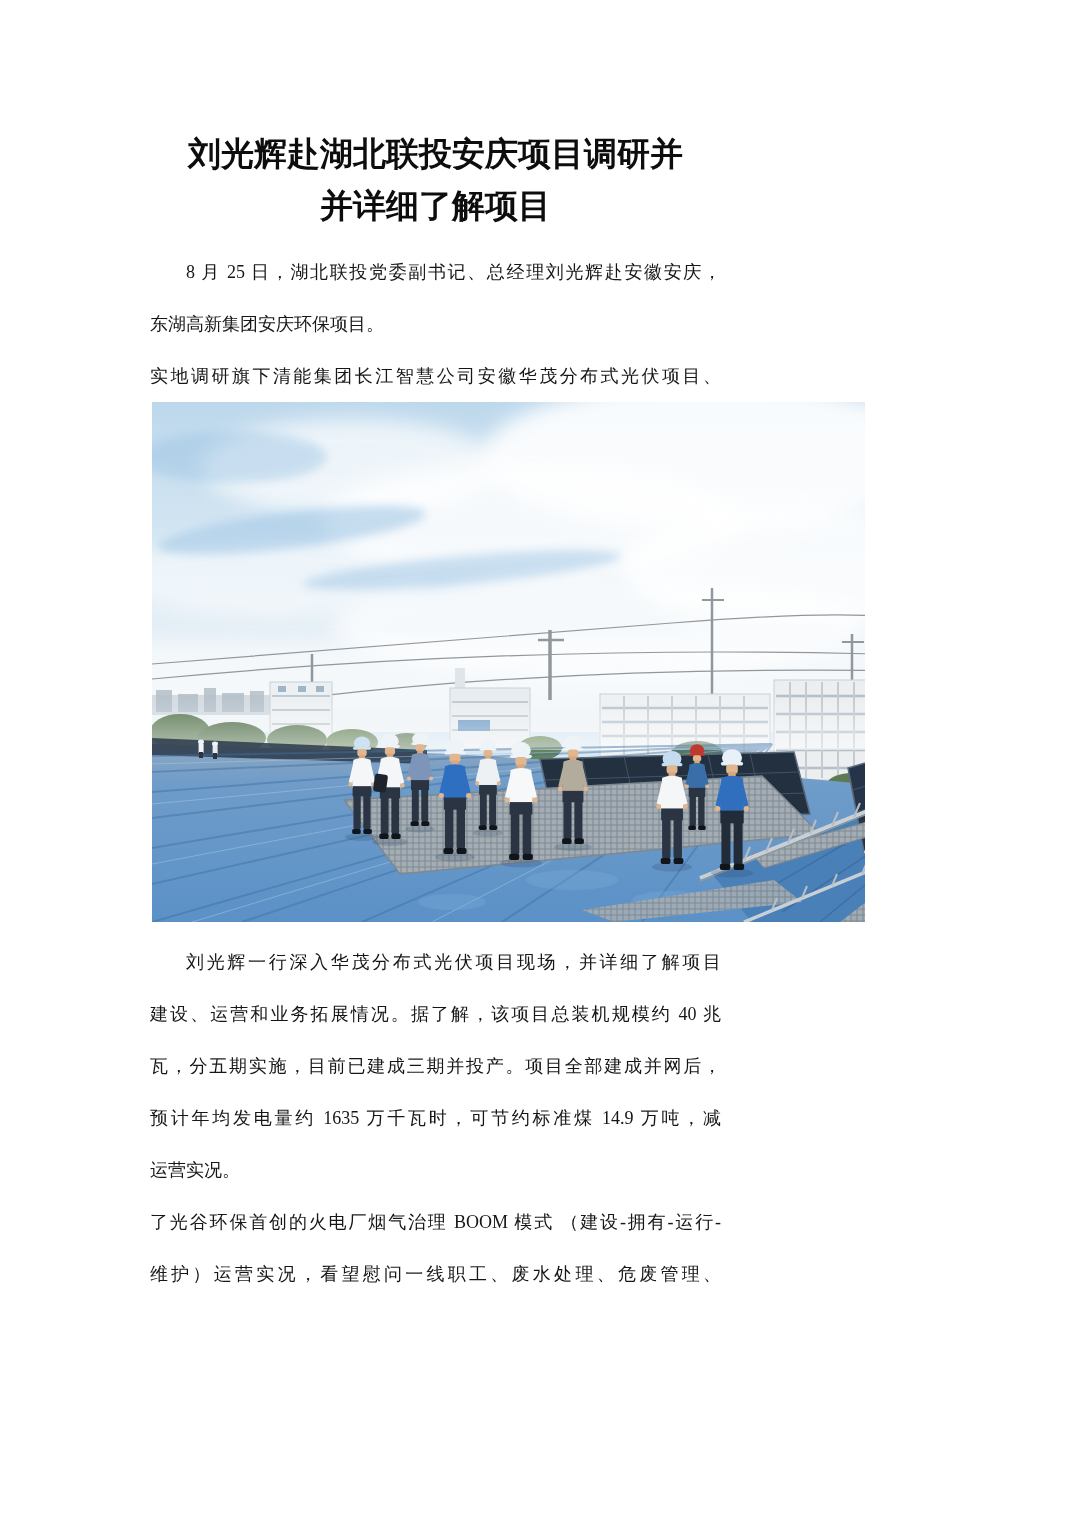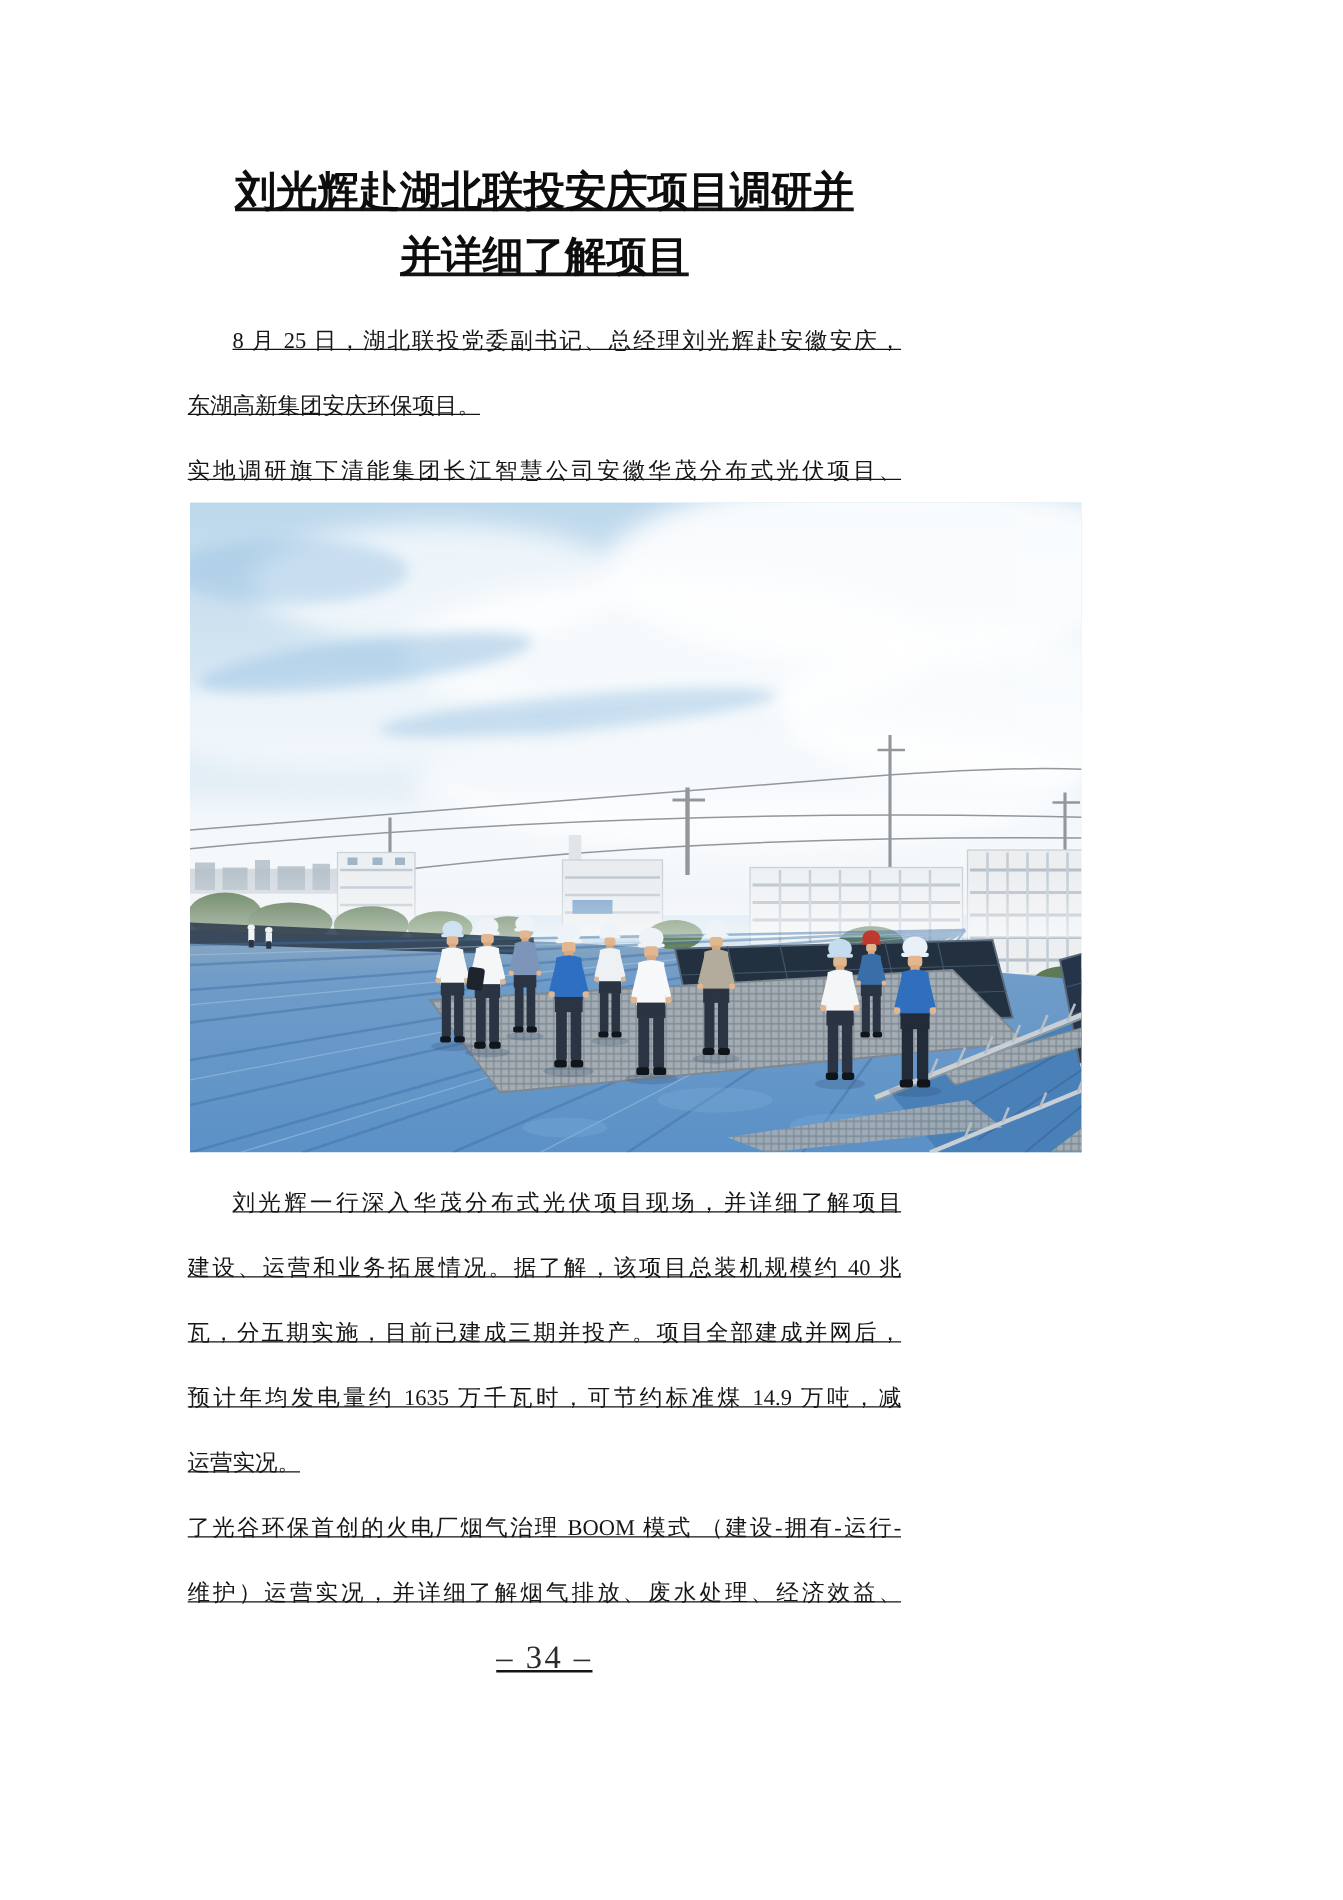--- a/index.html
+++ b/index.html
@@ -5,21 +5,20 @@
   html,body{margin:0;padding:0;background:#ffffff;}
   .page{
     position:relative;
     width:865px;height:1520px;
     background:#ffffff;
     box-sizing:border-box;
     padding:0 144px 0 150px;
     overflow:hidden;
     font-family:"Liberation Serif","DejaVu Serif",serif;
     color:#141414;
-    text-decoration:underline;
   }
   .title{
     margin-top:128px;
     text-align:center;
     font-size:33px;
     font-weight:bold;
     line-height:52px;
     color:#0d0d0d;
   }
   .article{margin-top:14px;}
@@ -327,18 +326,17 @@
   <div class="article">
       <div class="paragraph">
         <div class="line indent">刘光辉一行深入华茂分布式光伏项目现场，并详细了解项目</div>
         <div class="line">建设、运营和业务拓展情况。据了解，该项目总装机规模约 40 兆</div>
         <div class="line">瓦，分五期实施，目前已建成三期并投产。项目全部建成并网后，</div>
         <div class="line">预计年均发电量约 1635 万千瓦时，可节约标准煤 14.9 万吨，减</div>
         <div class="line last">运营实况。</div>
       </div>
       <div class="paragraph">
         <div class="line">了光谷环保首创的火电厂烟气治理 BOOM 模式 （建设-拥有-运行-</div>
-        <div class="line">维护）运营实况，并详细了解烟气排放、废水处理、经济效益、</div>
+        <div class="line">维护）运营实况，看望慰问一线职工、废水处理、危废管理、</div>
       </div>
     </div>
 
-  <div class="page-number">– 34 –</div>
 </div>
 
 </body></html>

